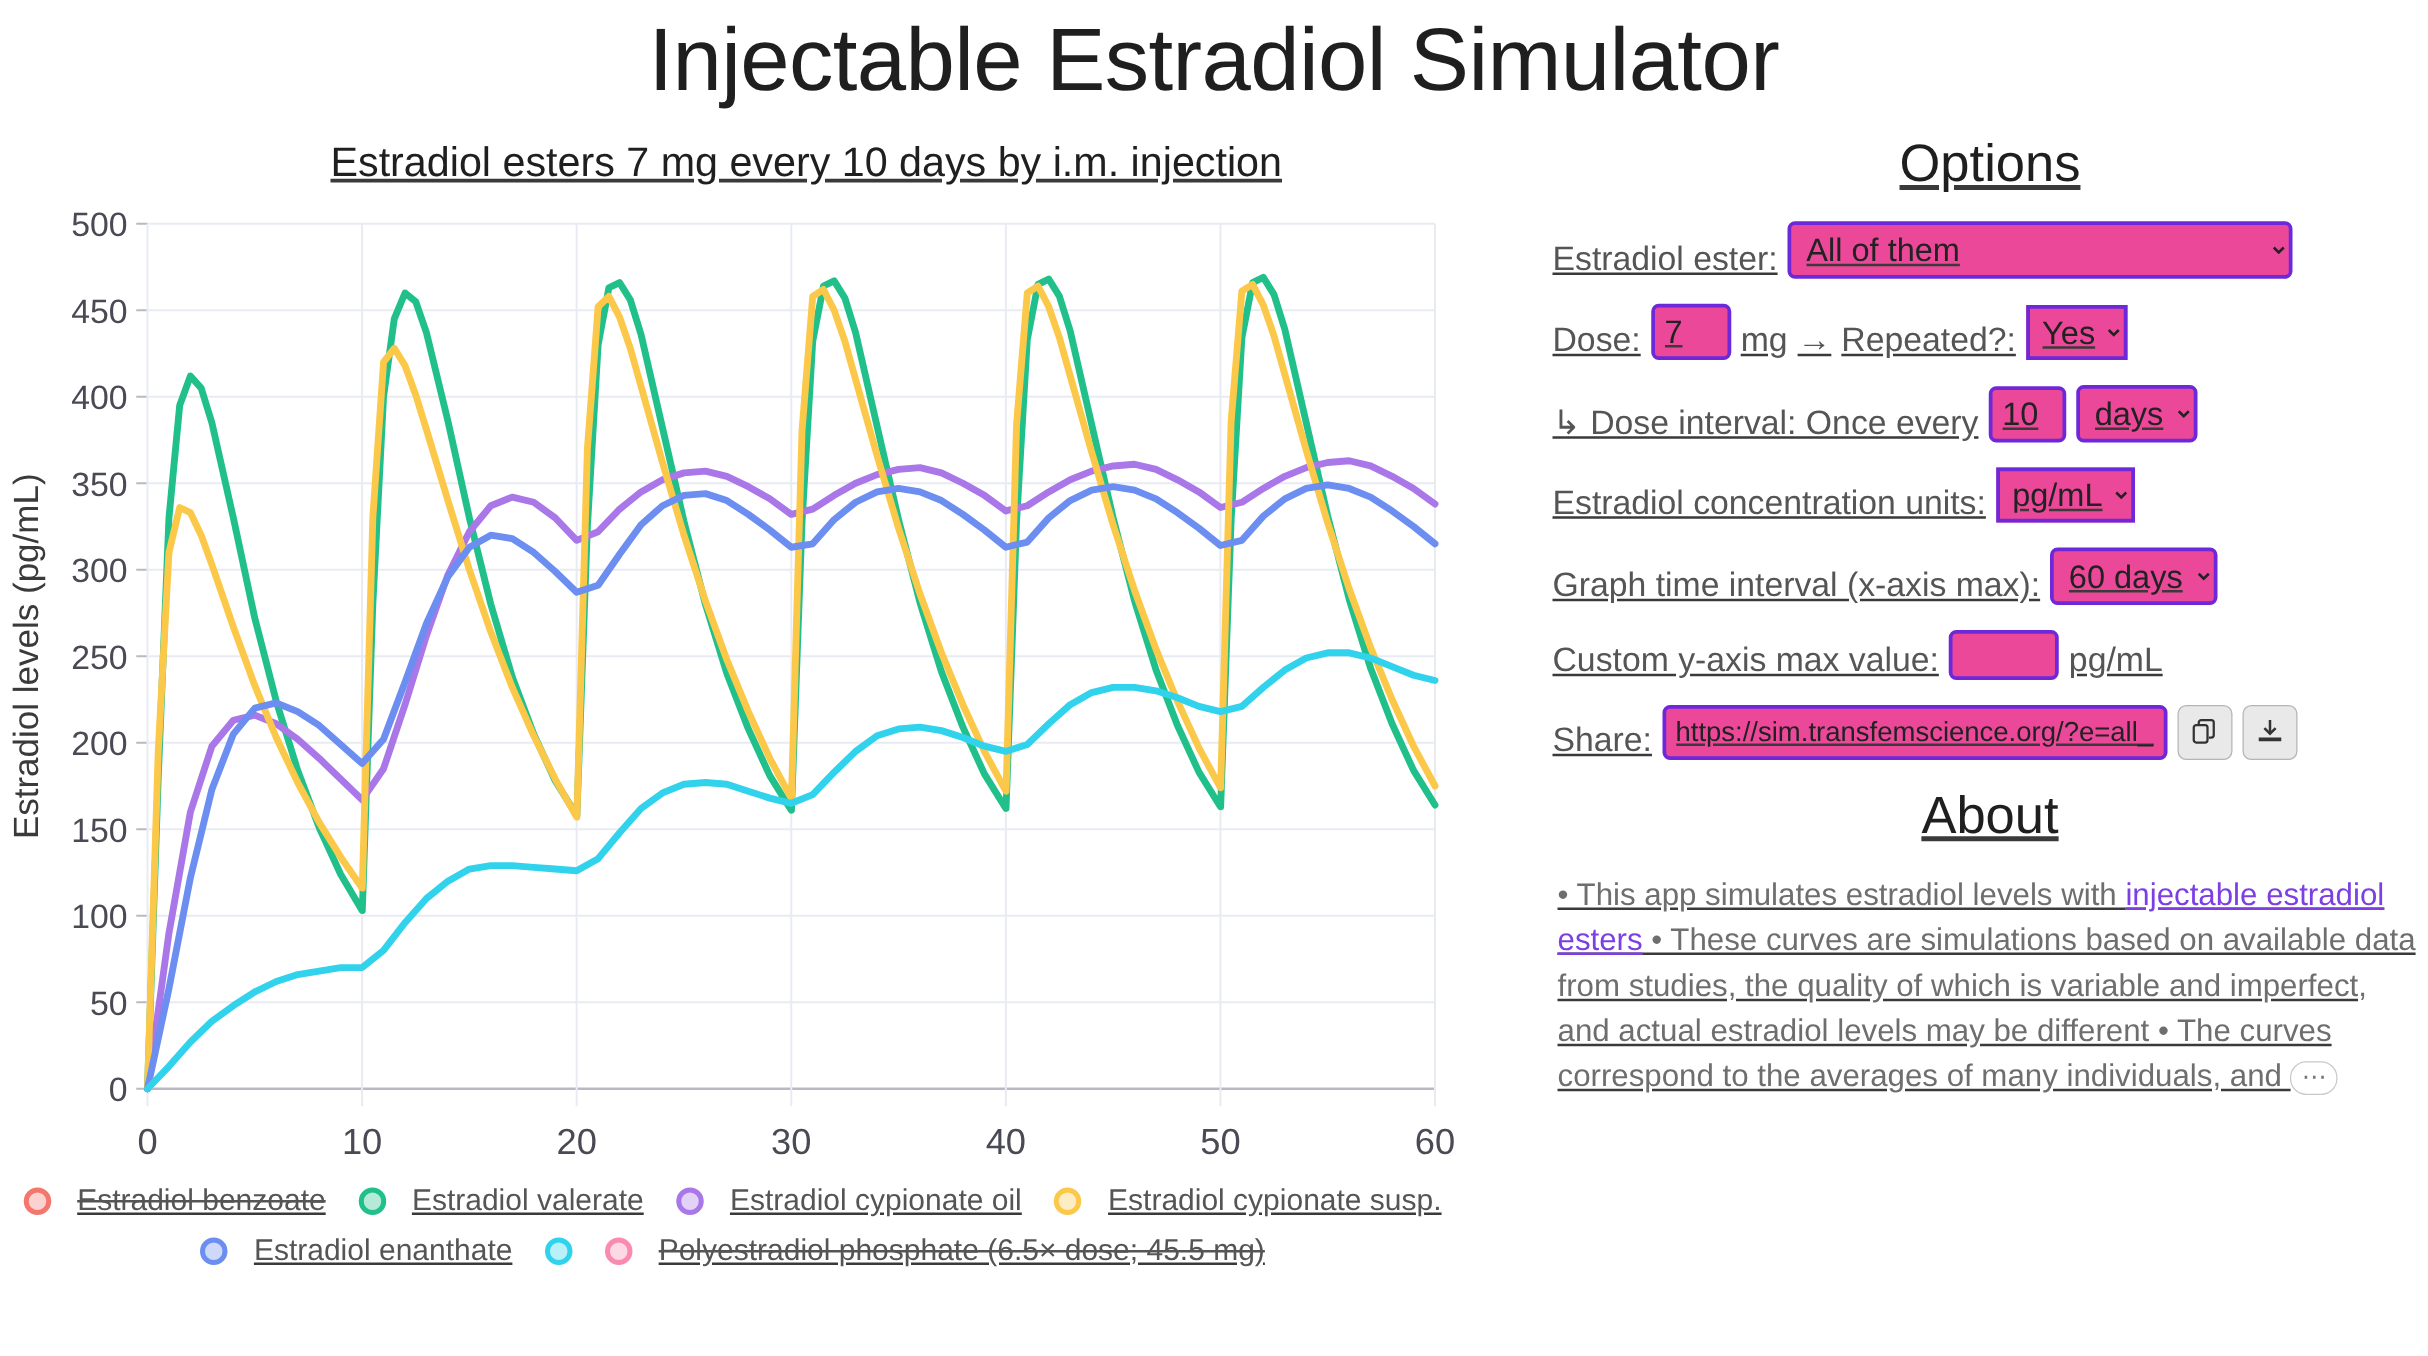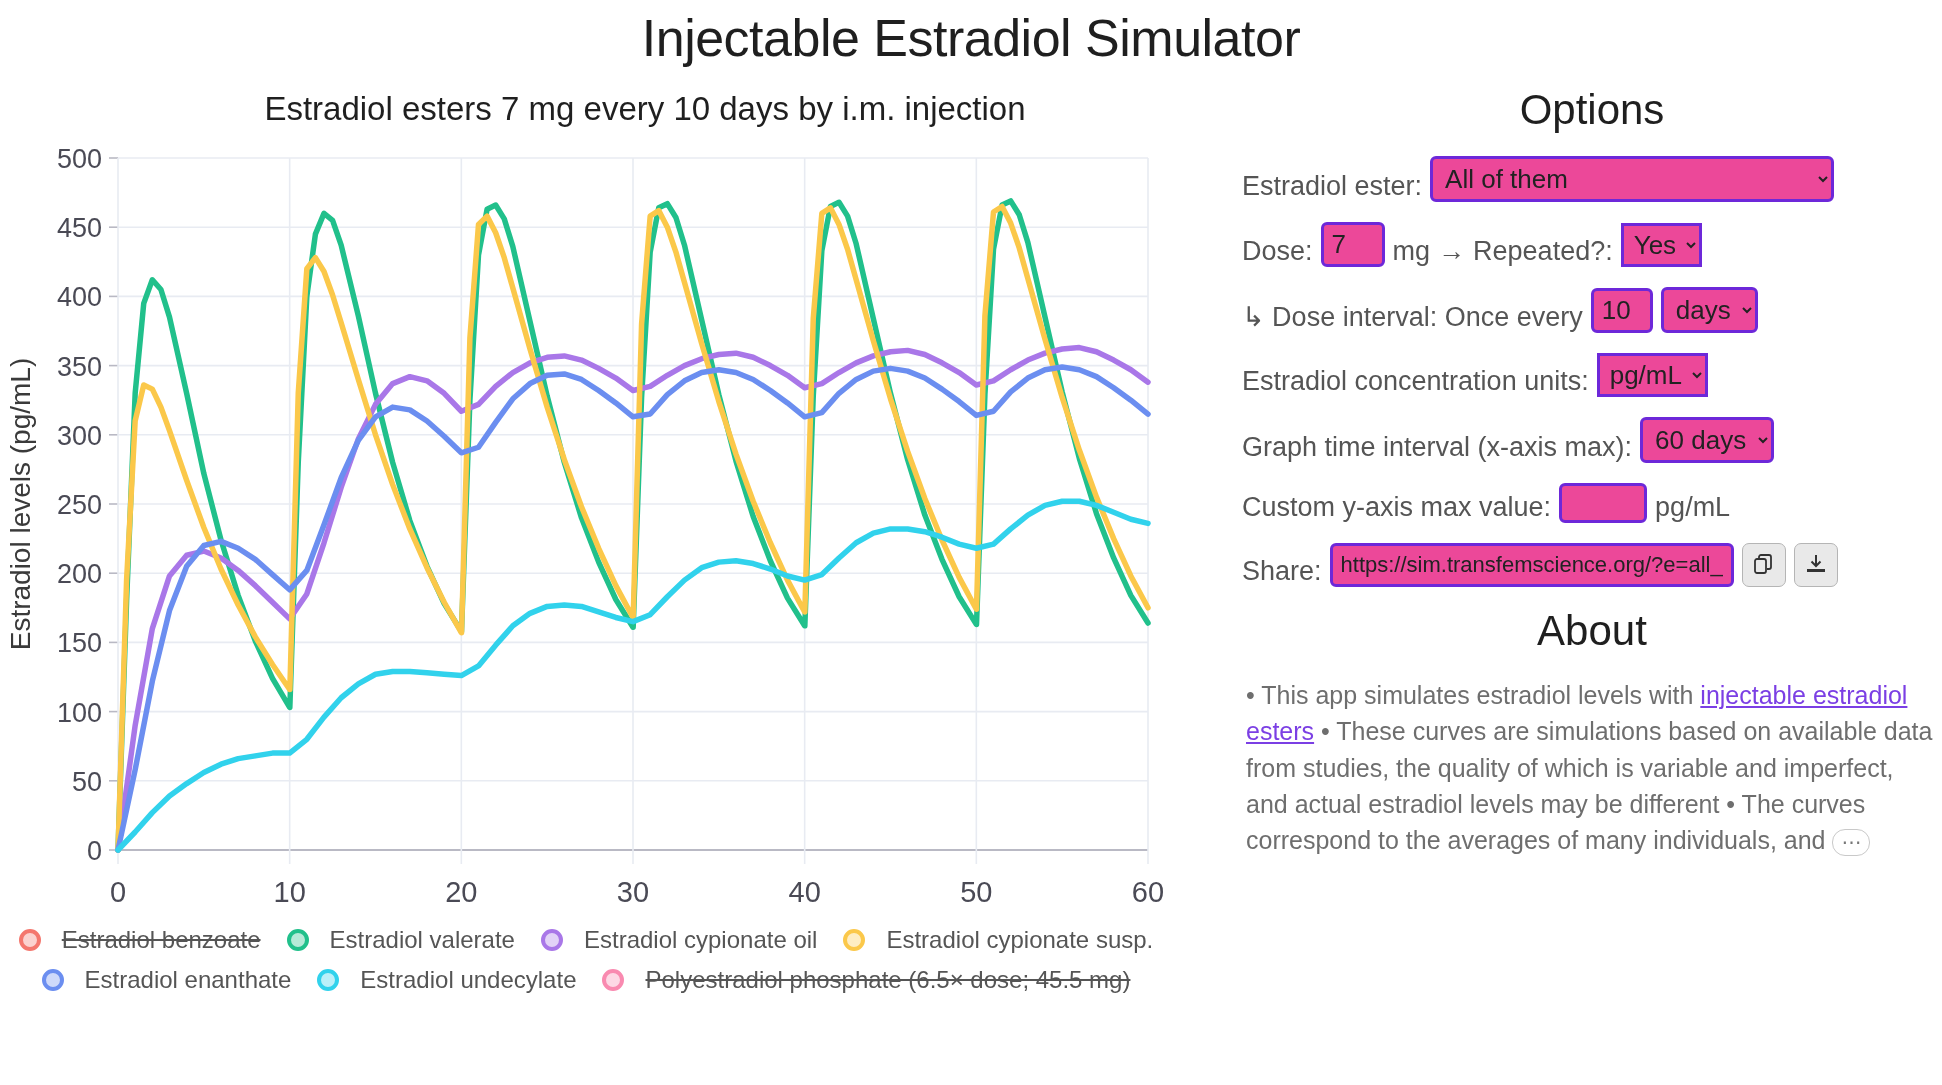--- a/index.html
+++ b/index.html
@@ -6,27 +6,27 @@
   html, body { margin: 0; padding: 0; }
   body {
     width: 1942px; height: 1085px;
     background: #ffffff;
     font-family: "Liberation Sans", sans-serif;
     color: #3a3a3a;
     overflow: hidden;
   }
   .page-title {
     text-align: center;
-    font-size: 52px;
+    font-size: 71px;
     font-weight: 400;
     color: #1f1f1f;
     margin: 8px 0 0 0;
     letter-spacing: -0.5px;
   }
-  .layout { display: flex; width: 1942px; }
+  .layout { display: flex; width: 1942px; text-decoration: underline; }
   .chart-col { width: 1230px; position: relative; }
   .opts-col { width: 712px; padding-left: 12px; }
 
   .chart-title {
     text-align: center;
     font-size: 33px;
     color: #1f1f1f;
     margin: 22px 0 0 0;
     padding-left: 60px;
   }
@@ -183,21 +183,20 @@
         <div class="legend-item">
           <span class="legend-dot" style="border-color: rgb(251, 200, 74); background: rgba(251, 200, 74, 0.333);"></span>
           <span class="legend-label">Estradiol cypionate susp.</span>
         </div>
         <div class="legend-item">
           <span class="legend-dot" style="border-color: rgb(107, 142, 240); background: rgba(107, 142, 240, 0.333);"></span>
           <span class="legend-label">Estradiol enanthate</span>
         </div>
         <div class="legend-item">
           <span class="legend-dot" style="border-color: rgb(49, 210, 236); background: rgba(49, 210, 236, 0.333);"></span>
-          <span class="legend-label">Estradiol undecylate</span>
         </div>
         <div class="legend-item off">
           <span class="legend-dot" style="border-color: rgb(249, 138, 176); background: rgba(249, 138, 176, 0.333);"></span>
           <span class="legend-label">Polyestradiol phosphate (6.5× dose; 45.5 mg)</span>
         </div>
       </div>
   </div>
 
   <div class="opts-col">
     <div class="section-head">Options</div>

